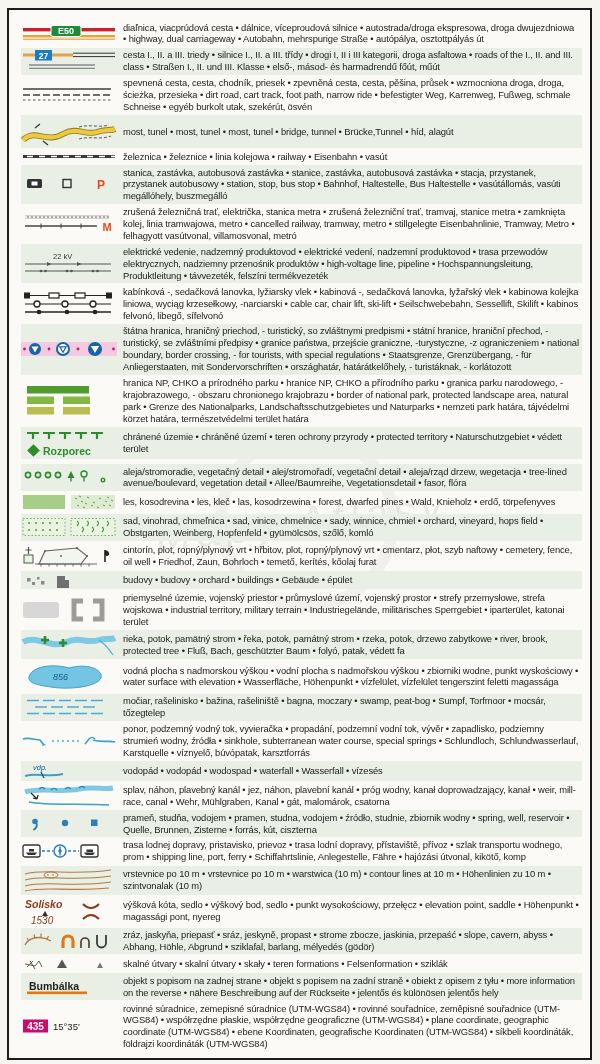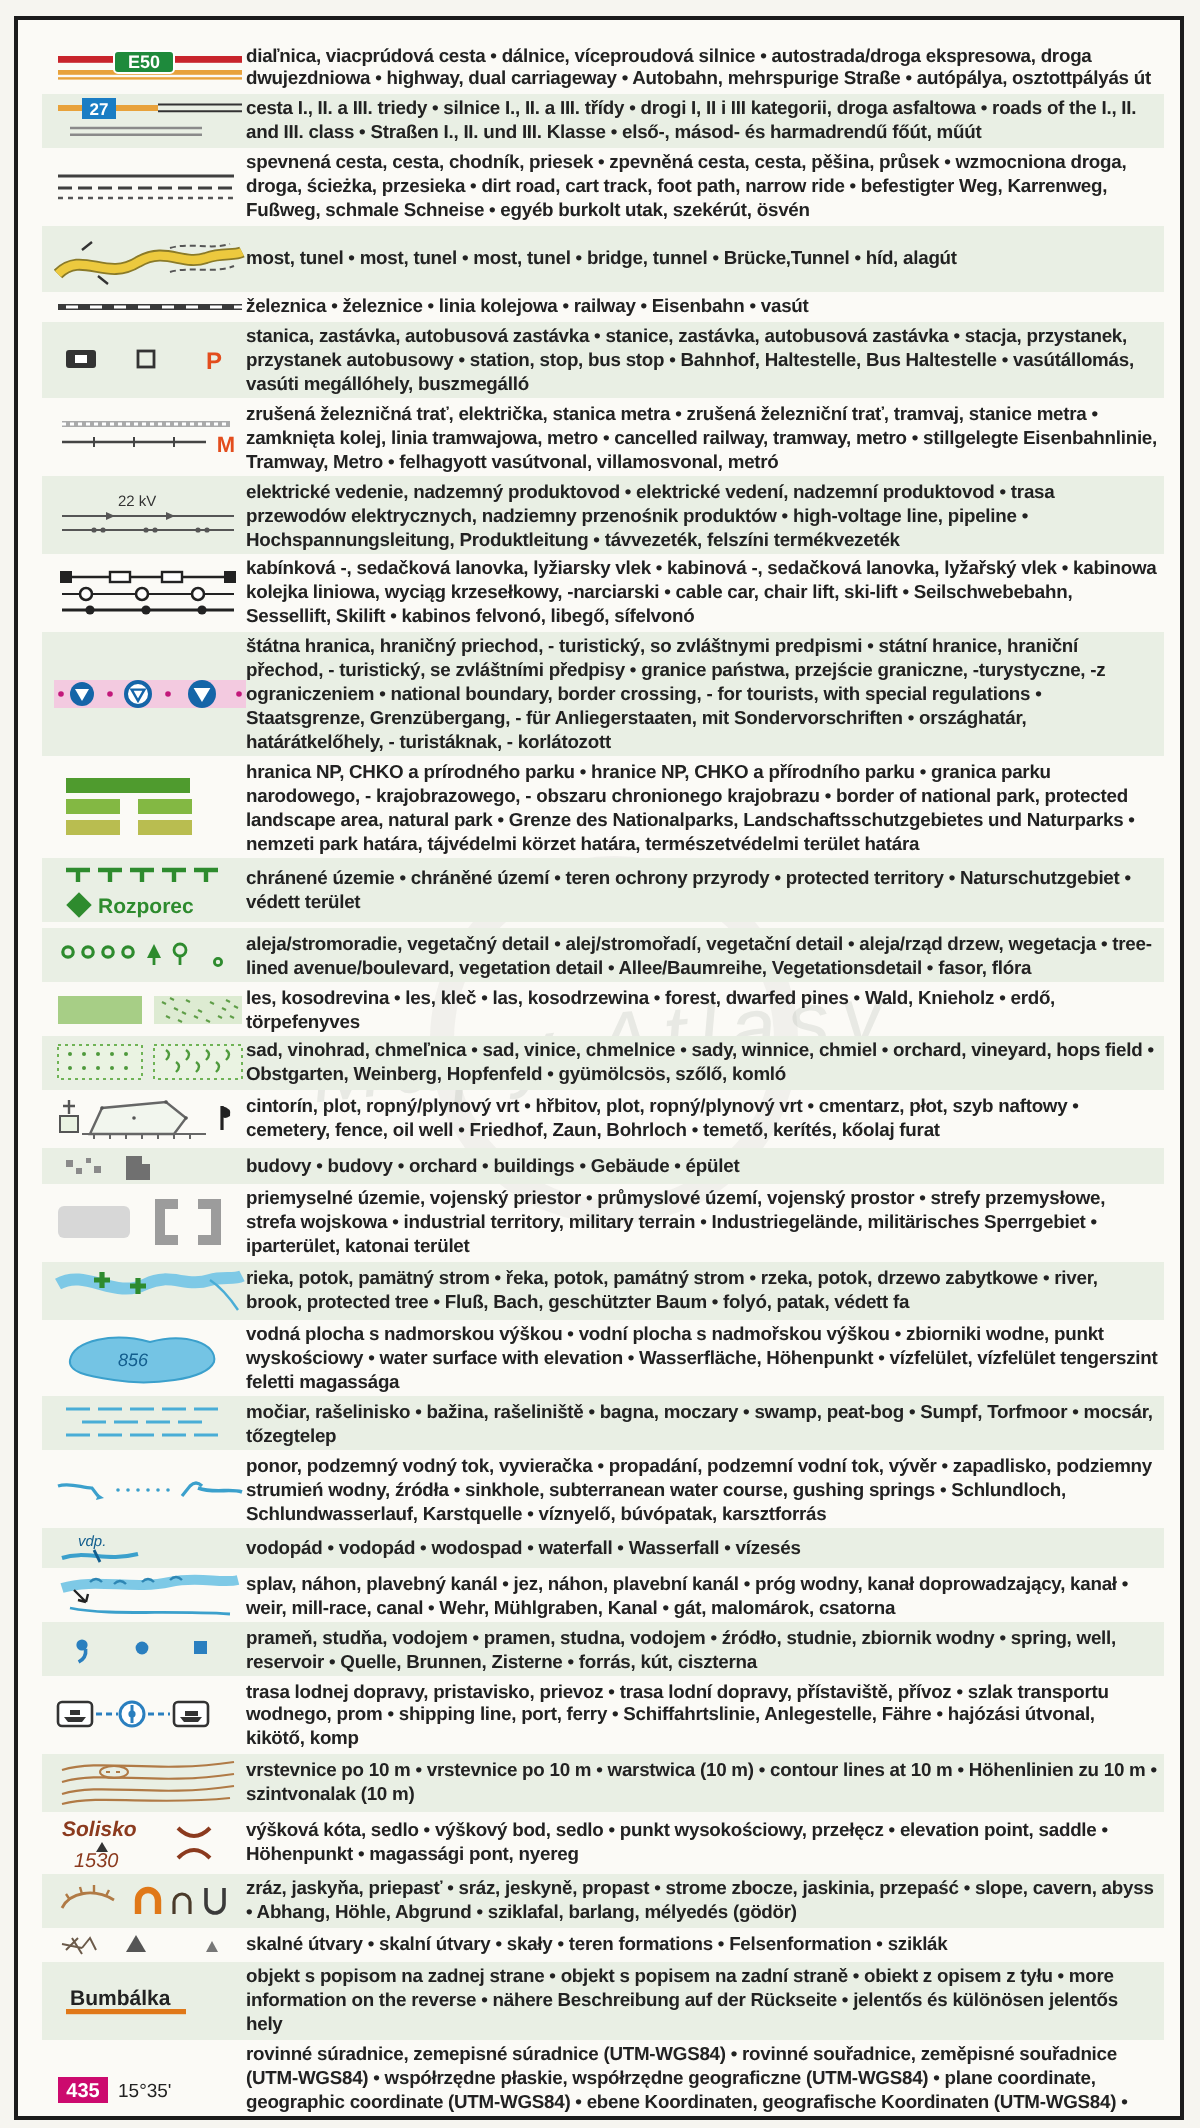--- a/index.html
+++ b/index.html
@@ -2,22 +2,22 @@
 <html><head>
 <meta charset="utf-8">
 <style>
   html,body{margin:0;padding:0;}
   body{width:600px;height:1064px;background:#edece7;font-family:"Liberation Sans",sans-serif;position:relative;overflow:hidden;}
   .page{position:absolute;inset:0;background:#f6f5f0;}
   .frame{position:absolute;left:7px;top:8px;right:8px;bottom:4px;border:2px solid #1c1c1c;background:#fbfaf6;box-sizing:border-box;padding:10px 8px 6px 12px;overflow:hidden;}
   .rows{display:flex;flex-direction:column;justify-content:space-between;height:100%;position:relative;z-index:2;}
   .row{display:flex;align-items:center;padding:1.5px 0;}
   .rows > .row:nth-child(even){background:#e9efe4;}
-  .sym{flex:0 0 102px;display:flex;align-items:center;justify-content:flex-end;}
-  .txt{flex:1;font-size:9.4px;line-height:1.27;color:#222;letter-spacing:-0.12px;padding-right:3px;font-weight:bold;}
+  .sym{flex:0 0 102px;display:flex;align-items:center;justify-content:flex-start;}
+  .txt{flex:1;font-size:9.4px;line-height:1.27;color:#222;letter-spacing:-0.12px;padding-right:3px;}
   svg text{font-family:"Liberation Sans",sans-serif;}
   .watermark{position:absolute;top:498px;left:155px;z-index:1;font-size:42px;font-style:italic;color:rgba(110,120,110,0.13);letter-spacing:6px;transform:rotate(-6deg);white-space:nowrap;}
   .wm-circle{position:absolute;top:428px;left:215px;width:160px;height:160px;border:12px solid rgba(110,120,110,0.07);border-radius:50%;z-index:1;}
 </style>
 </head>
 <body>
 
 <div class="page">
   <div class="watermark">Mapy Atlasy</div>
   <div class="wm-circle"></div>
@@ -350,21 +350,21 @@
                 <circle cx="37" cy="10" r="0.9"></circle>
                 <circle cx="42" cy="10" r="0.9"></circle>
                 <circle cx="47" cy="10" r="0.9"></circle>
                 <circle cx="52" cy="10" r="0.9"></circle>
                 <circle cx="57" cy="10" r="0.9"></circle>
               </g>
             <path d="M64,13 l4,-5 q3,-3 6,0" stroke="#3ba0cc" stroke-width="1.6" fill="none"></path>
             <path d="M72,9 C80,12 88,9 94,11" stroke="#3ba0cc" stroke-width="1.8" fill="none"></path>
           </svg>
         </div>
-        <div class="txt">ponor, podzemný vodný tok, vyvieračka • propadání, podzemní vodní tok, vývěr • zapadlisko, podziemny strumień wodny, źródła • sinkhole, subterranean water course, gushing springs • Schlundloch, Schlundwasserlauf, Karstquelle • víznyelő, búvópatak, karsztforrás</div>
+        <div class="txt">ponor, podzemný vodný tok, vyvieračka • propadání, podzemní vodní tok, vývěr • zapadlisko, podziemny strumień wodny, źródła • sinkhole, subterranean water course, special springs • Schlundloch, Schlundwasserlauf, Karstquelle • víznyelő, búvópatak, karsztforrás</div>
       </div>
 
       <div class="row">
         <div class="sym">
           <svg width="96" height="17" viewBox="0 0 96 17">
             <text x="12" y="7" font-size="7.5" font-style="italic" fill="#135e8e">vdp.</text>
             <path d="M4,13 C16,9 26,15 42,11" stroke="#3ba0cc" stroke-width="2" fill="none"></path>
             <path d="M20,9 l3,6" stroke="#135e8e" stroke-width="1.4"></path>
           </svg>
         </div>

